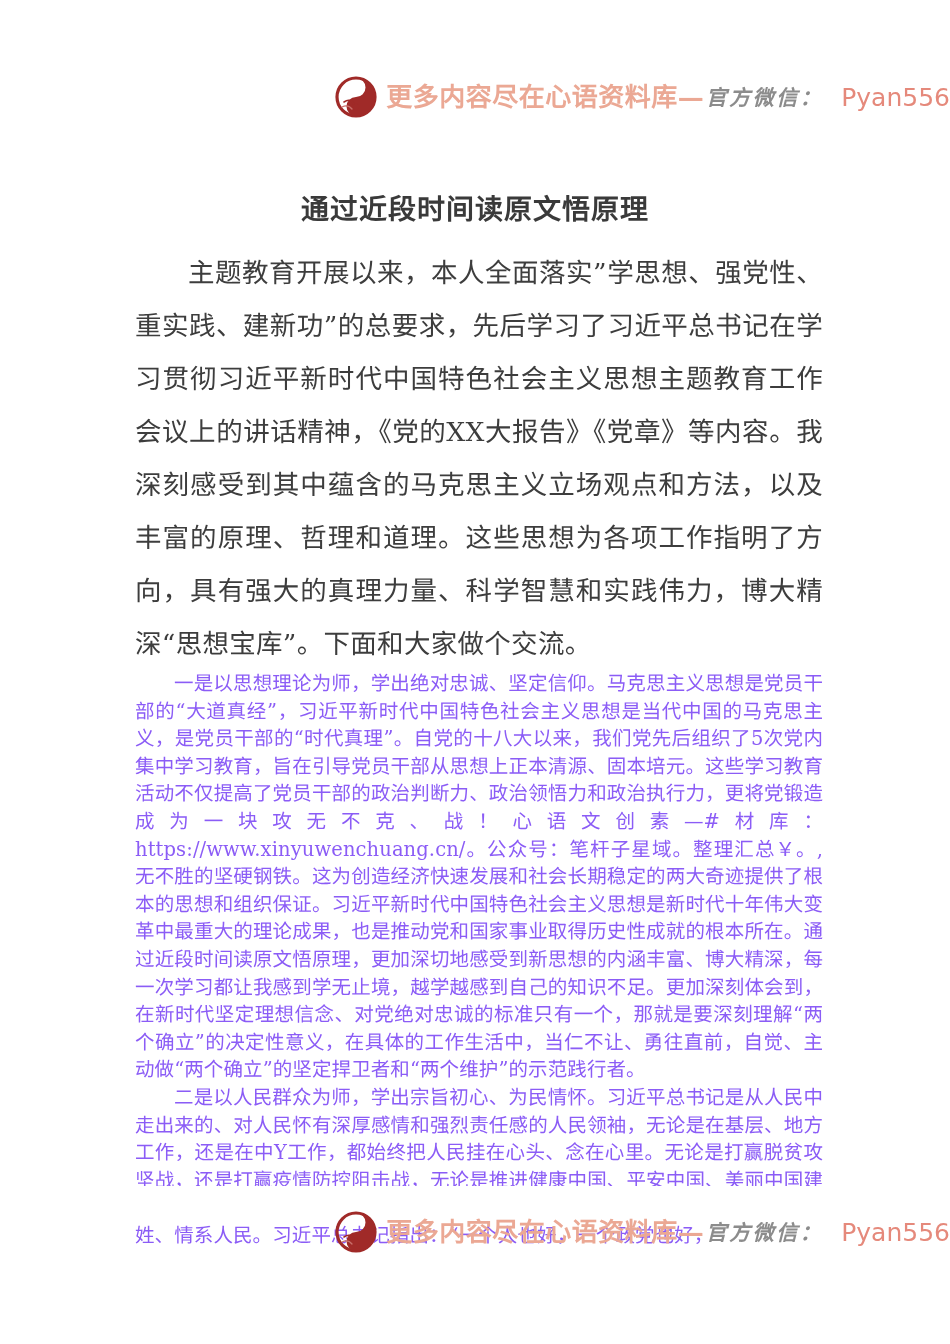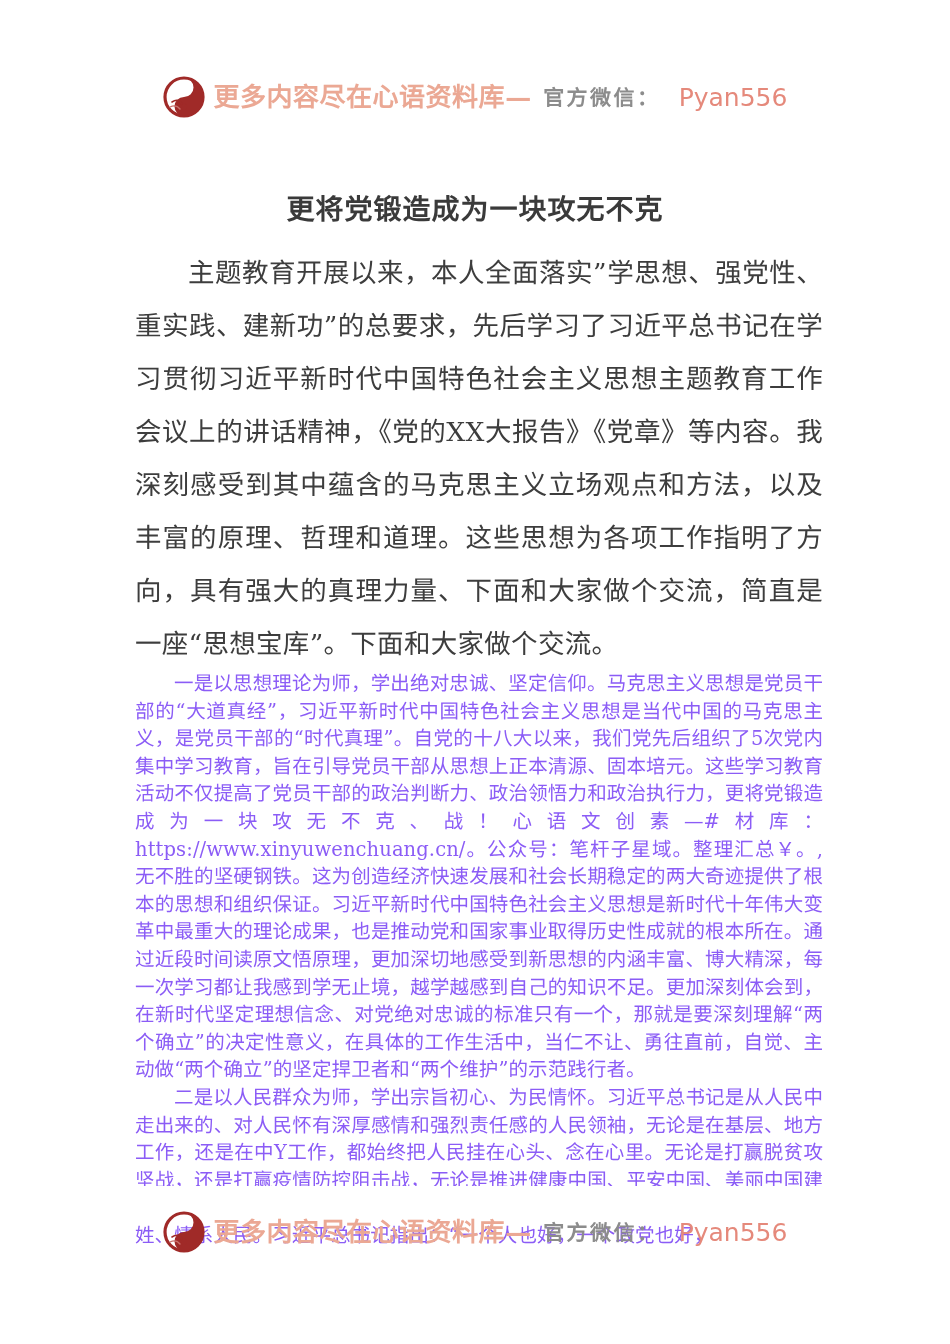--- a/index.html
+++ b/index.html
@@ -25,21 +25,21 @@
     background: #ffffff;
   }
 
   
   .watermark {
     position: absolute;
     left: 0;
     width: 950px;
     display: flex;
     align-items: center;
-    justify-content: center;
+    justify-content: flex-end;
     gap: 0px;
     user-select: none;
   }
   .watermark-top { top: 76px; }
   .watermark-bottom { top: 1211px; }
 
   .wm-logo {
     width: 42px;
     height: 42px;
     flex: 0 0 42px;
@@ -65,21 +65,22 @@
     line-height: 1;
   }
   .wm-gray {
     font-family: "DejaVu Serif", "Liberation Serif", serif;
     font-weight: 700;
     font-size: 21px;
     letter-spacing: 2.5px;
     color: #8c8c8c;
     line-height: 1;
     white-space: nowrap;
-    margin-left: 12px;
+    margin-left: 2px;
+    font-style: italic;
   }
   .wm-id {
     font-family: "DejaVu Sans", "Liberation Sans", sans-serif;
     font-size: 25px;
     color: #e5897b;
     line-height: 1;
     white-space: nowrap;
     margin-left: 18px;
   }
 
@@ -156,24 +157,24 @@
         <path d="M9 26 Q15 22 19 28" fill="none" stroke="#a02a28" stroke-width="1.6" stroke-linecap="round"></path>
         <path d="M7 31 Q13 28 17 33" fill="none" stroke="#c9706c" stroke-width="1.3" stroke-linecap="round"></path>
       </svg>
     </span>
     <span class="wm-cn">更多内容尽在心语资料库</span>
     <span class="wm-dash">—</span>
     <span class="wm-gray">官方微信：</span>
     <span class="wm-id">Pyan556</span>
   </div>
 
-  <h1 class="doc-title">更将党锻造成为一块攻无不克</h1>
+  <h1 class="doc-title">通过近段时间读原文悟原理</h1>
 
   <div class="content">
-    <p class="lead">主题教育开展以来，本人全面落实”学思想、强党性、重实践、建新功”的总要求，先后学习了习近平总书记在学习贯彻习近平新时代中国特色社会主义思想主题教育工作会议上的讲话精神，《党的XX大报告》《党章》等内容。我深刻感受到其中蕴含的马克思主义立场观点和方法，以及丰富的原理、哲理和道理。这些思想为各项工作指明了方向，具有强大的真理力量、下面和大家做个交流，简直是一座“思想宝库”。下面和大家做个交流。</p>
+    <p class="lead">主题教育开展以来，本人全面落实”学思想、强党性、重实践、建新功”的总要求，先后学习了习近平总书记在学习贯彻习近平新时代中国特色社会主义思想主题教育工作会议上的讲话精神，《党的XX大报告》《党章》等内容。我深刻感受到其中蕴含的马克思主义立场观点和方法，以及丰富的原理、哲理和道理。这些思想为各项工作指明了方向，具有强大的真理力量、科学智慧和实践伟力，博大精深“思想宝库”。下面和大家做个交流。</p>
     <p class="body-para">一是以思想理论为师，学出绝对忠诚、坚定信仰。马克思主义思想是党员干部的“大道真经”，习近平新时代中国特色社会主义思想是当代中国的马克思主义，是党员干部的“时代真理”。自党的十八大以来，我们党先后组织了5次党内集中学习教育，旨在引导党员干部从思想上正本清源、固本培元。这些学习教育活动不仅提高了党员干部的政治判断力、政治领悟力和政治执行力，更将党锻造成为一块攻无不克、战！心语文创素—#材库：https://www.xinyuwenchuang.cn/。公众号：笔杆子星域。整理汇总￥。,无不胜的坚硬钢铁。这为创造经济快速发展和社会长期稳定的两大奇迹提供了根本的思想和组织保证。习近平新时代中国特色社会主义思想是新时代十年伟大变革中最重大的理论成果，也是推动党和国家事业取得历史性成就的根本所在。通过近段时间读原文悟原理，更加深切地感受到新思想的内涵丰富、博大精深，每一次学习都让我感到学无止境，越学越感到自己的知识不足。更加深刻体会到，在新时代坚定理想信念、对党绝对忠诚的标准只有一个，那就是要深刻理解“两个确立”的决定性意义，在具体的工作生活中，当仁不让、勇往直前，自觉、主动做“两个确立”的坚定捍卫者和“两个维护”的示范践行者。</p>
     <p class="body-para">二是以人民群众为师，学出宗旨初心、为民情怀。习近平总书记是从人民中走出来的、对人民怀有深厚感情和强烈责任感的人民领袖，无论是在基层、地方工作，还是在中Y工作，都始终把人民挂在心头、念在心里。无论是打赢脱贫攻坚战，还是打赢疫情防控阻击战，无论是推进健康中国、平安中国、美丽中国建设，还是解决人民最关心最直接最现实的利益问题，习近平总书记始终心系百姓、情系人民。习近平总书记指出：“一个人也好，一个政党也好，</p>
   </div>
 
   <div class="clip-bottom"></div>
 
   <div class="watermark watermark-bottom">
     <span class="wm-logo">
       <svg viewBox="0 0 42 42" xmlns="http://www.w3.org/2000/svg">
         <circle cx="21" cy="21" r="19" fill="none" stroke="#a02a28" stroke-width="3.2"></circle>

